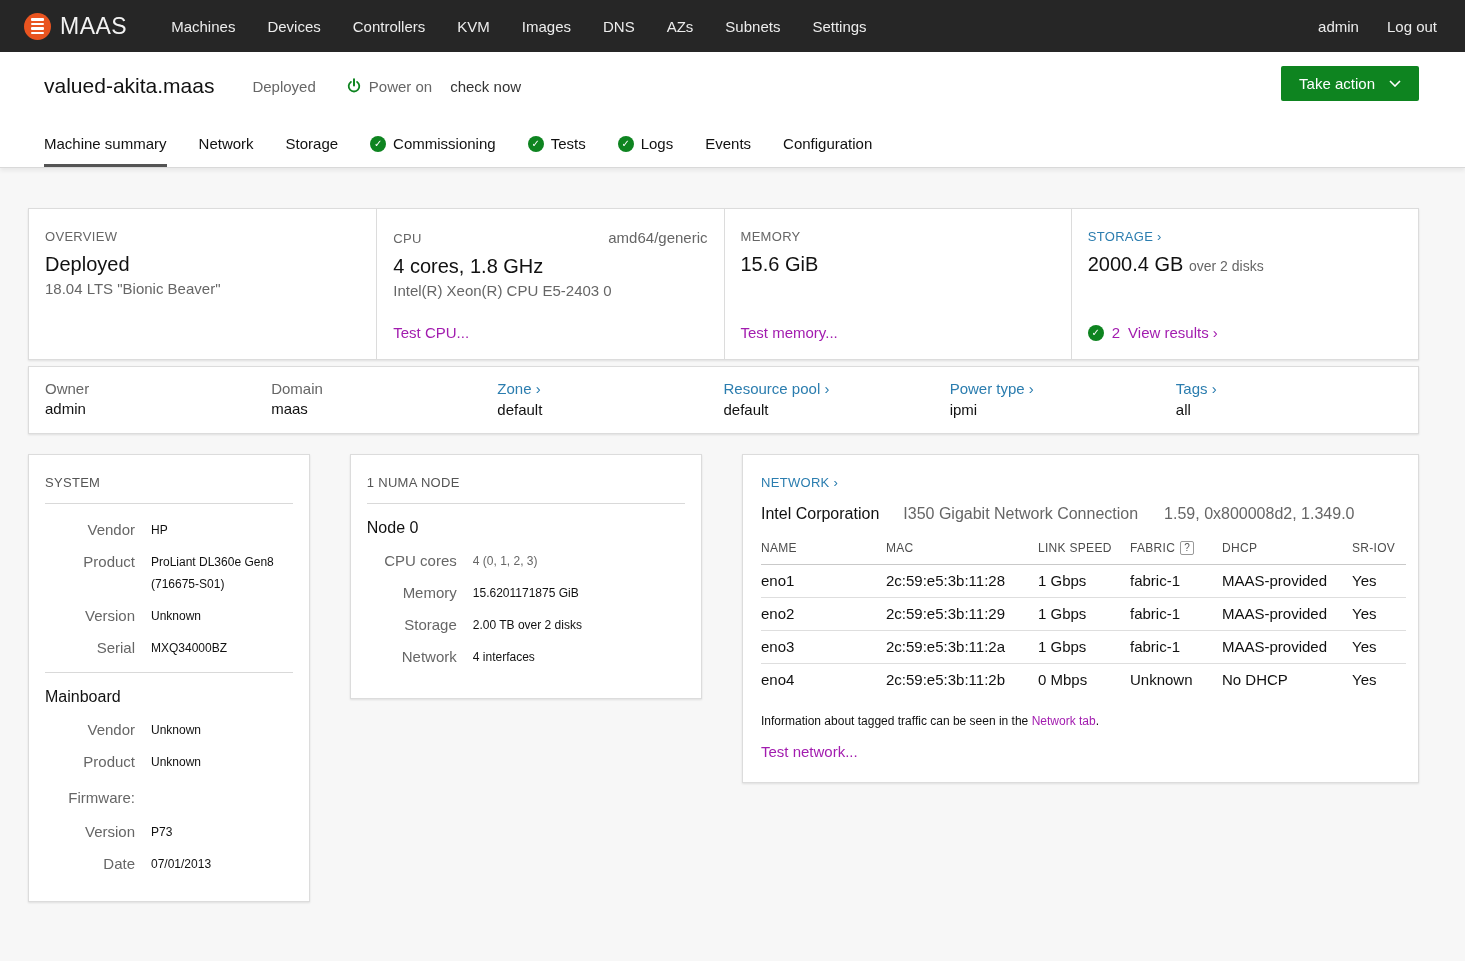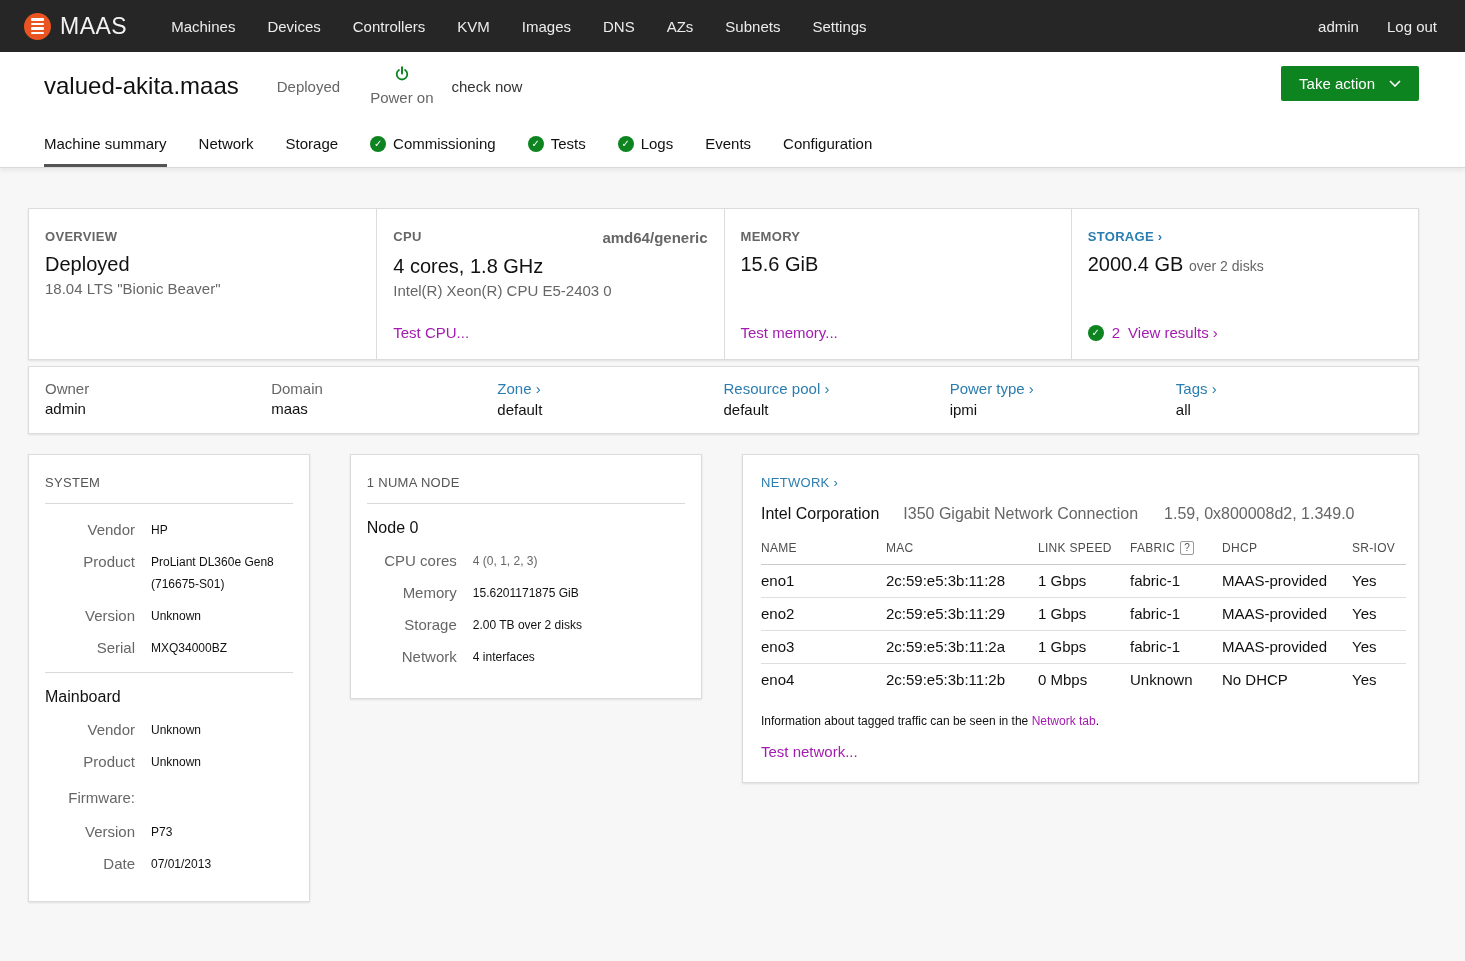--- a/index.html
+++ b/index.html
@@ -13,40 +13,40 @@
   .logo-circle i { display:block; width:13px; height:2.5px; background:#fff; border-radius:1px; }
   .brand-text { color:#f2f2f2; font-size:23px; font-weight:400; letter-spacing:0.5px; }
   .nav-links, .nav-right { list-style:none; display:flex; align-items:center; height:100%; }
   .nav-links li, .nav-right li { color:#ececec; font-size:15px; padding:0 16px; height:100%; display:flex; align-items:center; cursor:pointer; }
   .nav-right { margin-left:auto; }
   .nav-right li { padding:0 14px; }
   .nav-right li:last-child { padding-right:4px; }
 
   
   .page-header { height:68px; background:#fff; display:flex; align-items:center; padding:0 46px 0 44px; position:relative; }
-  .page-header h1 { font-size:24px; font-weight:400; color:#111; margin-right:38px; }
+  .page-header h1 { font-size:21px; font-weight:400; color:#111; margin-right:38px; }
   .ph-status { color:#666; font-size:15px; margin-right:30px; }
-  .ph-power { display:flex; align-items:center; gap:7px; color:#666; font-size:15px; margin-right:18px;flex-direction:column; }
+  .ph-power { display:flex; align-items:center; gap:7px; color:#666; font-size:15px; margin-right:18px; }
   .check-now { color:#333; font-size:15px; cursor:pointer; }
   .take-action { position:absolute; right:46px; top:14px; background:#0e8420; color:#fff; border:0; border-radius:2px; font-size:15px; font-family:inherit; padding:9px 18px; display:flex; align-items:center; gap:14px; cursor:pointer; }
 
   
   .tabbar { background:#fff; padding:0 44px; display:flex; border-bottom:1px solid #d9d9d9; box-shadow:0 3px 4px rgba(0,0,0,0.06); }
   .tab { display:flex; align-items:center; gap:7px; font-size:15px; color:#111; padding:15px 0 12px; margin-right:32px; border-bottom:3px solid transparent; cursor:pointer; }
   .tab.active { border-bottom-color:#545454; }
 
   
   main { padding:40px 46px 0 28px; }
   .card { background:#fff; border:1px solid #dcdcdc; box-shadow:0 1px 2px rgba(0,0,0,0.1); }
 
   
   .overview-card { display:grid; grid-template-columns:repeat(4,1fr); min-height:152px; }
   .ov-cell { padding:20px 16px 18px; display:flex; flex-direction:column; }
   .ov-cell + .ov-cell { border-left:1px solid #dcdcdc; }
-  .ov-label-row { display:flex; justify-content:space-between; align-items:flex-start;font-weight:bold; }
+  .ov-label-row { display:flex; justify-content:space-between; align-items:flex-end; }
   .ov-label { font-size:13px; color:#666; letter-spacing:0.3px; }
   .ov-label.link { color:#2b7daf; cursor:pointer; }
   .ov-arch { font-size:15px; color:#666; }
   .ov-big { font-size:20px; color:#111; margin-top:9px; }
   .ov-big .ov-small-sub { font-size:14px; color:#666; }
   .ov-sub { font-size:15px; color:#666; margin-top:4px; }
   .ov-bottom { margin-top:auto; display:flex; align-items:center; gap:8px; font-size:15px; }
   a.blue { color:#a21caf; text-decoration:none; cursor:pointer;text-align:center; }
 
   

